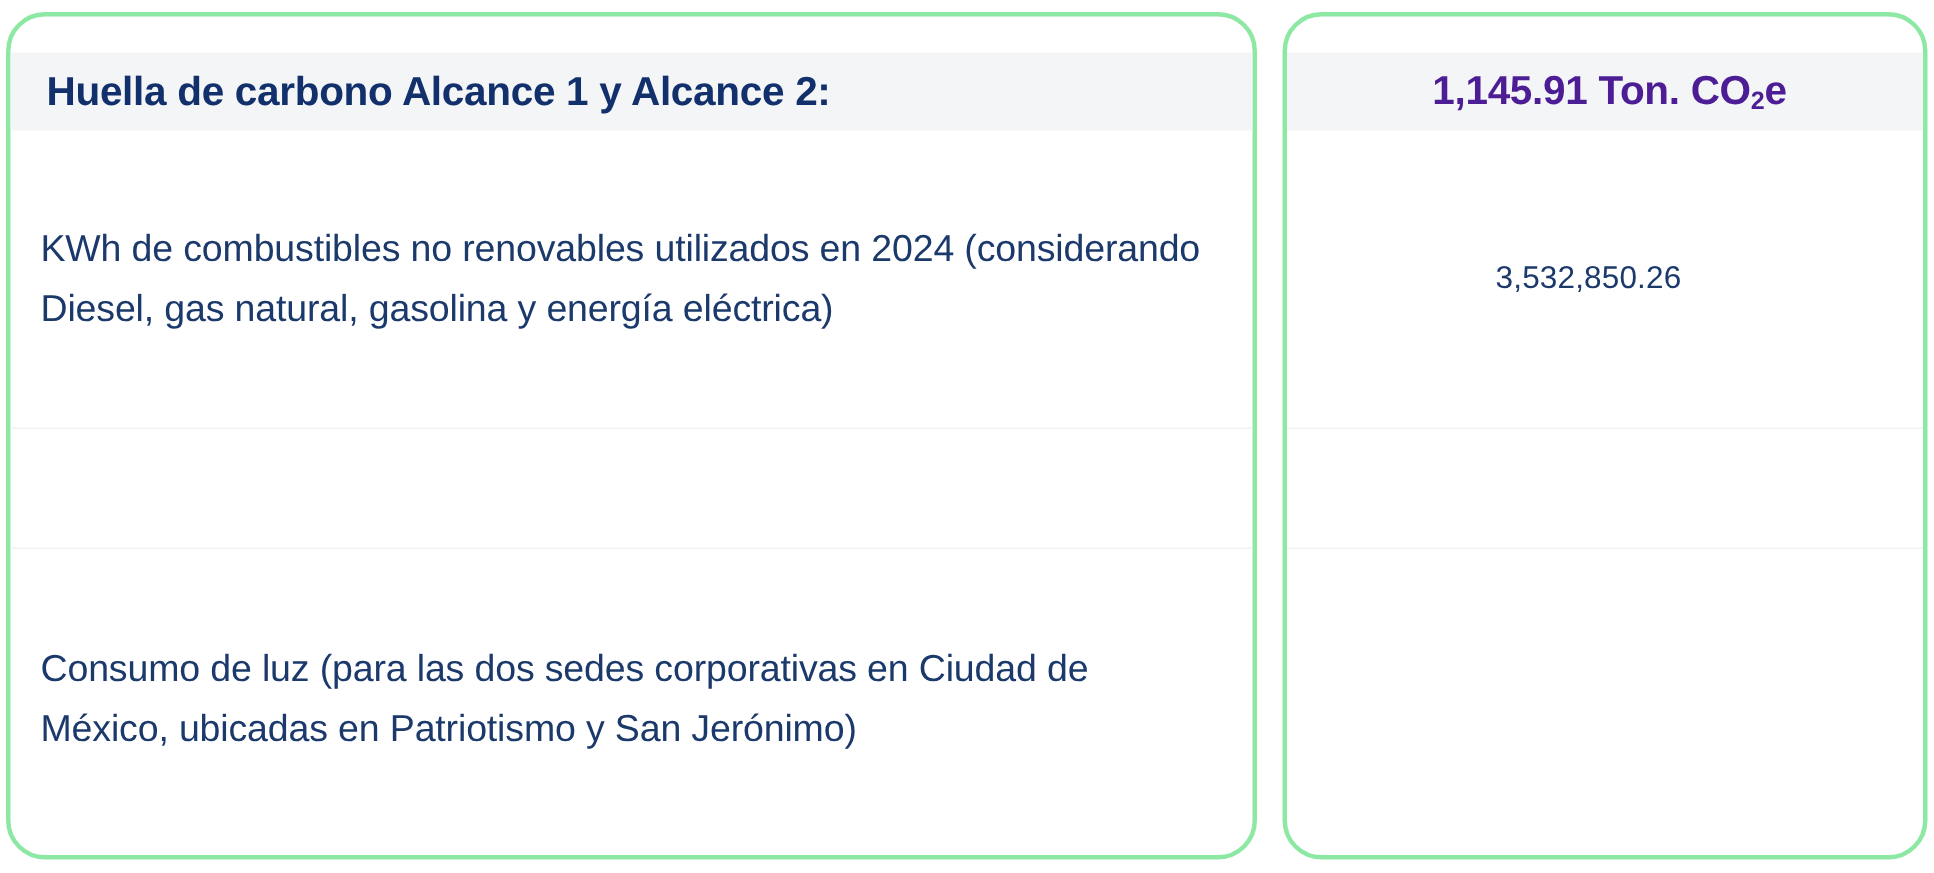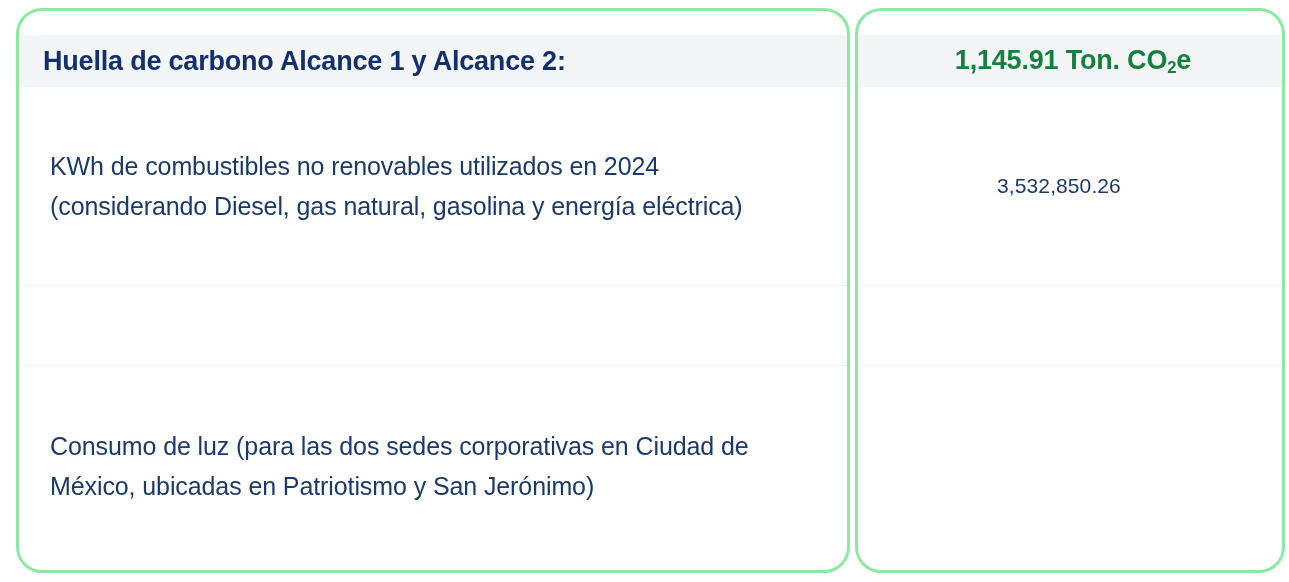--- a/index.html
+++ b/index.html
@@ -25,21 +25,21 @@
   .card {
     position: absolute;
     box-sizing: border-box;
     border: 3px solid #8de8a4;
     border-radius: 26px;
     background: #ffffff;
     overflow: hidden;
   }
 
   #card-left {
-    left: 16px;
+    left: 4px;
     top: 8px;
     width: 834px;
     height: 565px;
   }
 
   #card-right {
     left: 855px;
     top: 8px;
     width: 430px;
     height: 565px;
@@ -87,38 +87,38 @@
   .hdr-title {
     padding-left: 24px;
     font-size: 27px;
     font-weight: bold;
     color: #12306b;
     letter-spacing: -0.2px;
     white-space: nowrap;
   }
 
   .desc {
-    padding-left: 31px;
+    padding-left: 20px;
     padding-right: 24px;
     font-size: 25px;
     font-weight: normal;
     color: #1b3a6b;
     line-height: 1.62;
     letter-spacing: -0.1px;
   }
 
   
   .hdr-value {
     width: 100%;
     text-align: center;
     padding-right: 22px;
     box-sizing: border-box;
     font-size: 27px;
     font-weight: bold;
-    color: #15803d;
+    color: #4c1d95;
     letter-spacing: -0.2px;
     white-space: nowrap;
     padding-left: 28px;
   }
 
   .hdr-value sub {
     font-size: 0.62em;
     vertical-align: -0.22em;
   }
 

